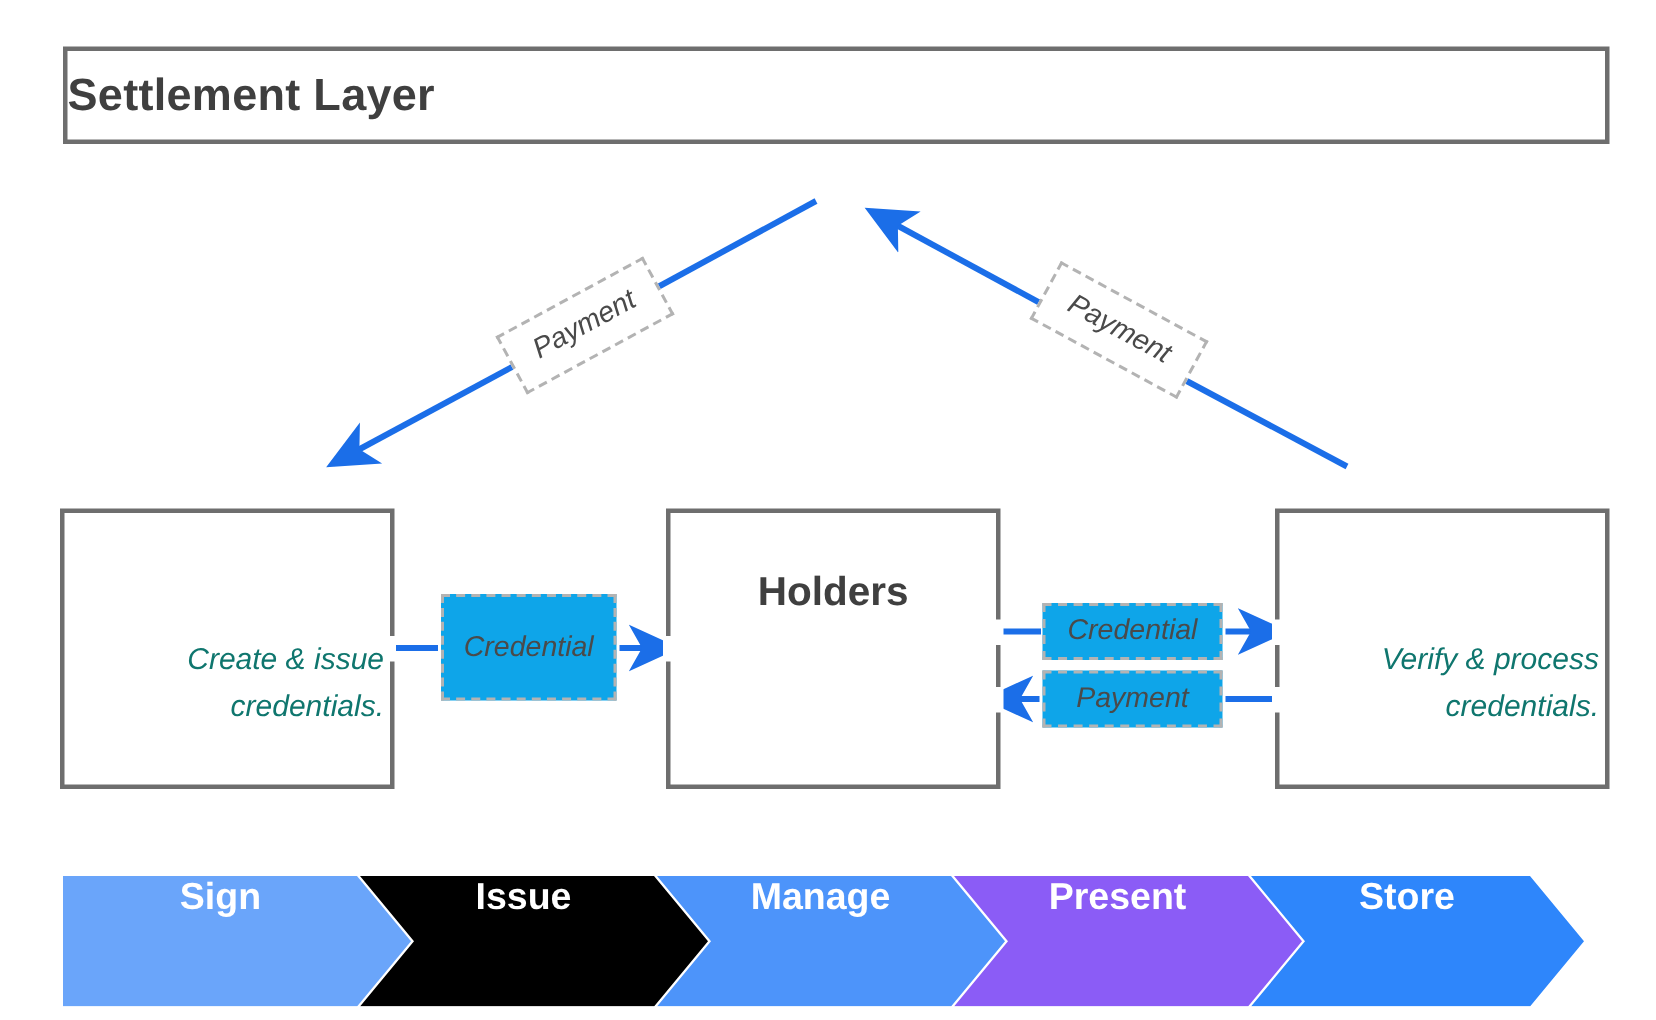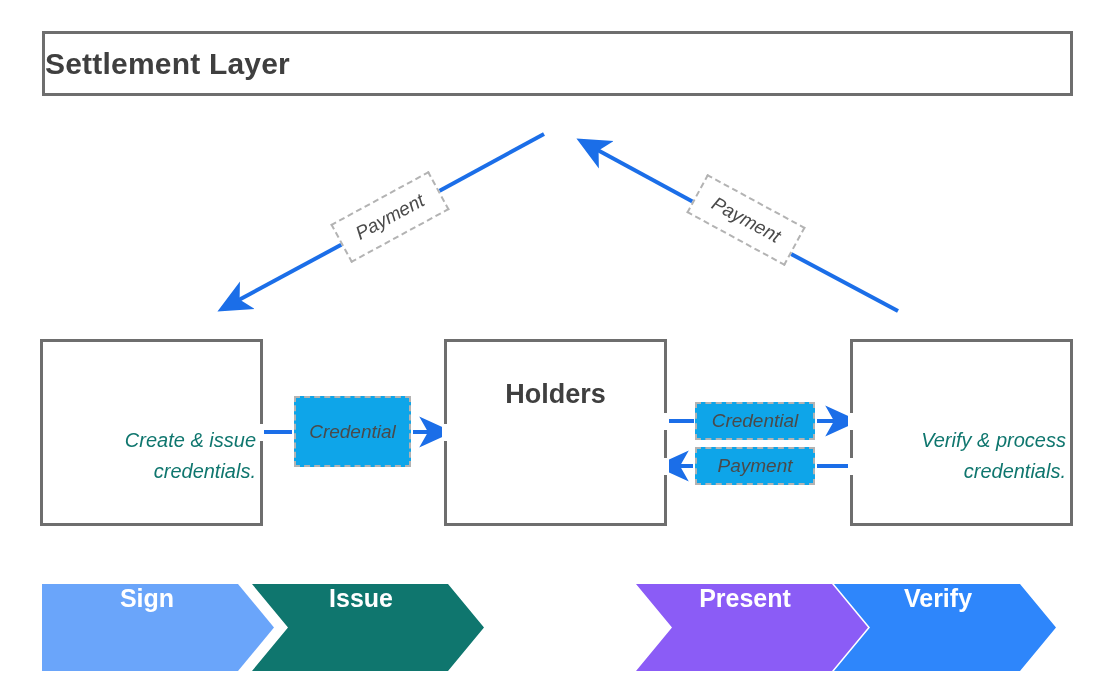--- a/index.html
+++ b/index.html
@@ -226,28 +226,32 @@
 <div class="tag-rot" id="tag-payment-left">Payment</div>
 
 <div class="tag-rot" id="tag-payment-right">Payment</div>
 
 <div class="chevron-strip">
   <div class="chev first" style="left:0px; width:232px; background:#6aa5fa;
               clip-path: polygon(0 0, 196px 0, 232px 50%, 196px 100%, 0 100%);">
     <span>Sign</span>
   </div>
 
-  <div class="chev" style="left:210px; width:232px; background:#0f766e;
+  <div class="chev" style="left:198px; width:232px; background:#000000;
               clip-path: polygon(0 0, 196px 0, 232px 50%, 196px 100%, 0 100%, 36px 50%);">
     <span>Issue</span>
   </div>
 
+  <div class="chev" style="left:396px; width:232px; background:#4d94fa;
+              clip-path: polygon(0 0, 196px 0, 232px 50%, 196px 100%, 0 100%, 36px 50%);">
+    <span>Manage</span>
+  </div>
 
   <div class="chev" style="left:594px; width:232px; background:#8b5cf6;
               clip-path: polygon(0 0, 196px 0, 232px 50%, 196px 100%, 0 100%, 36px 50%);">
     <span>Present</span>
   </div>
 
   <div class="chev" style="left:792px; width:222px; background:#2e86fb;
               clip-path: polygon(0 0, 186px 0, 222px 50%, 186px 100%, 0 100%, 36px 50%);">
-    <span>Verify</span>
+    <span>Store</span>
   </div>
 </div>
 
 </body></html>

